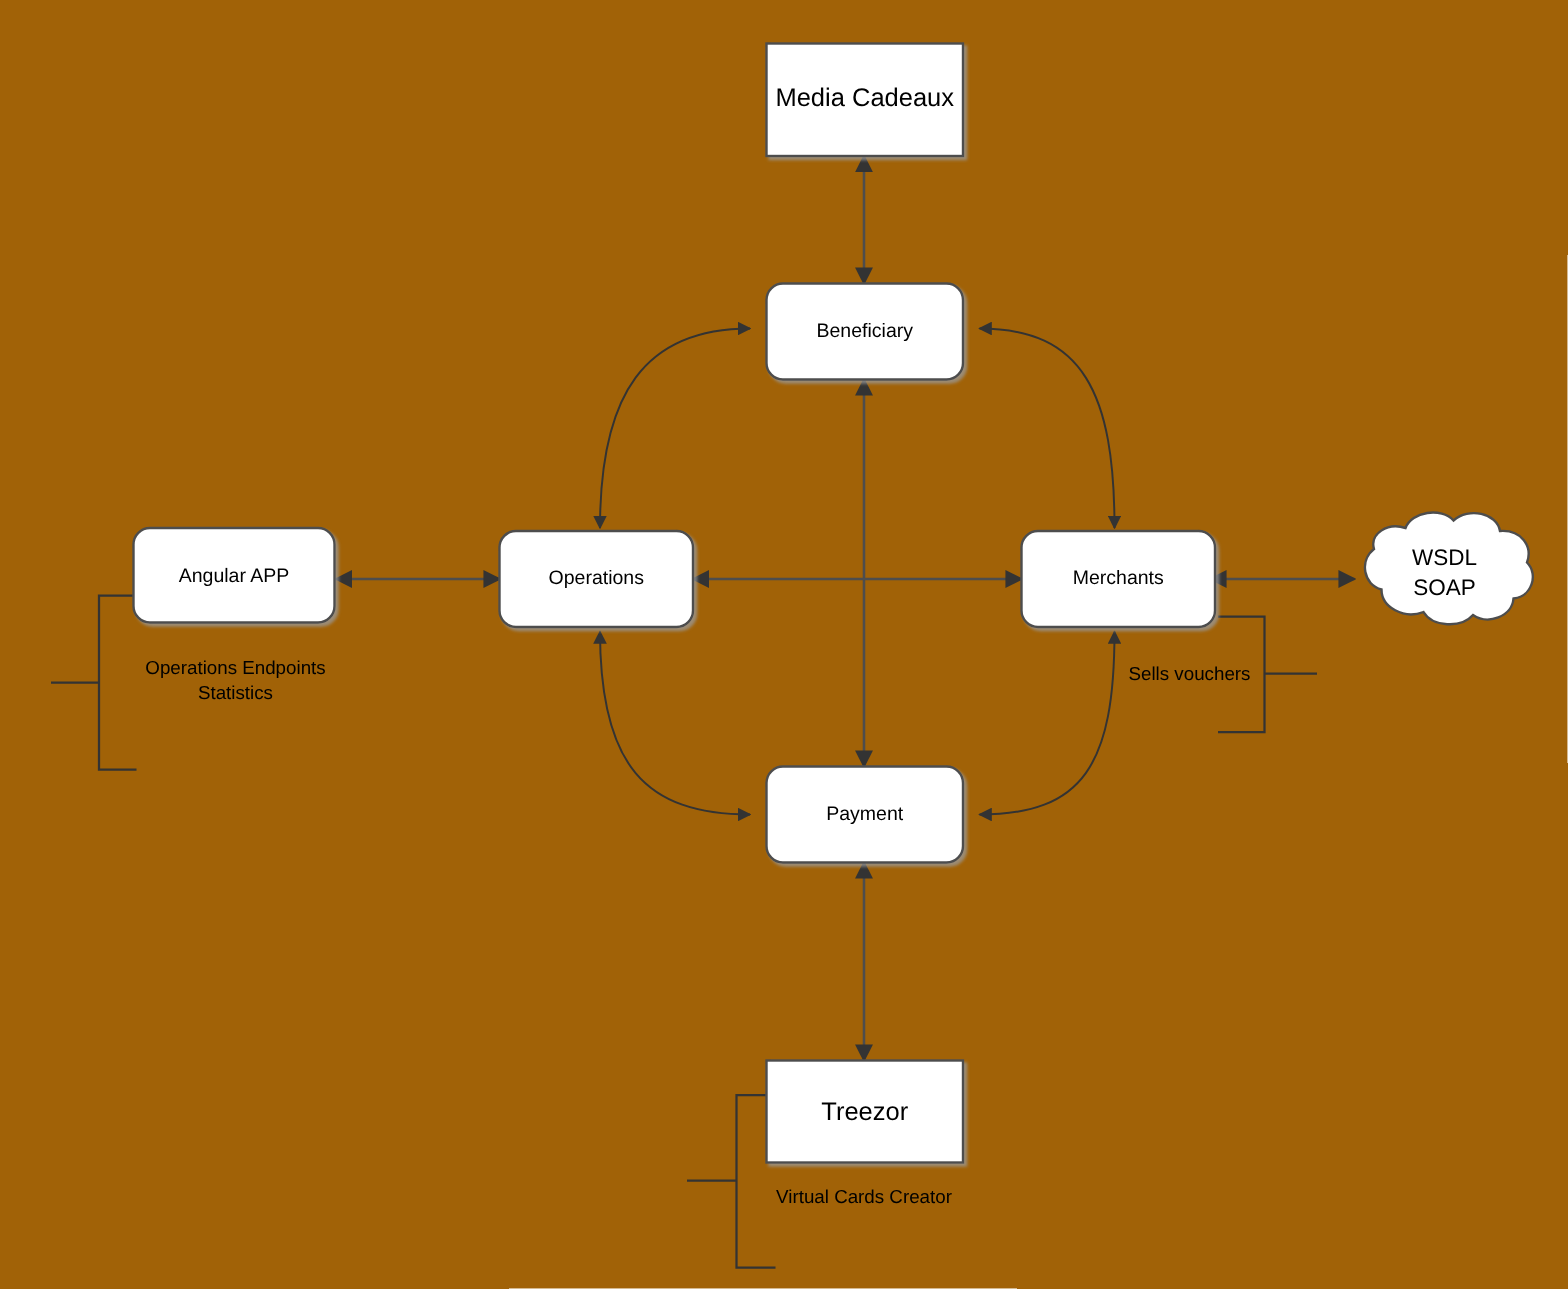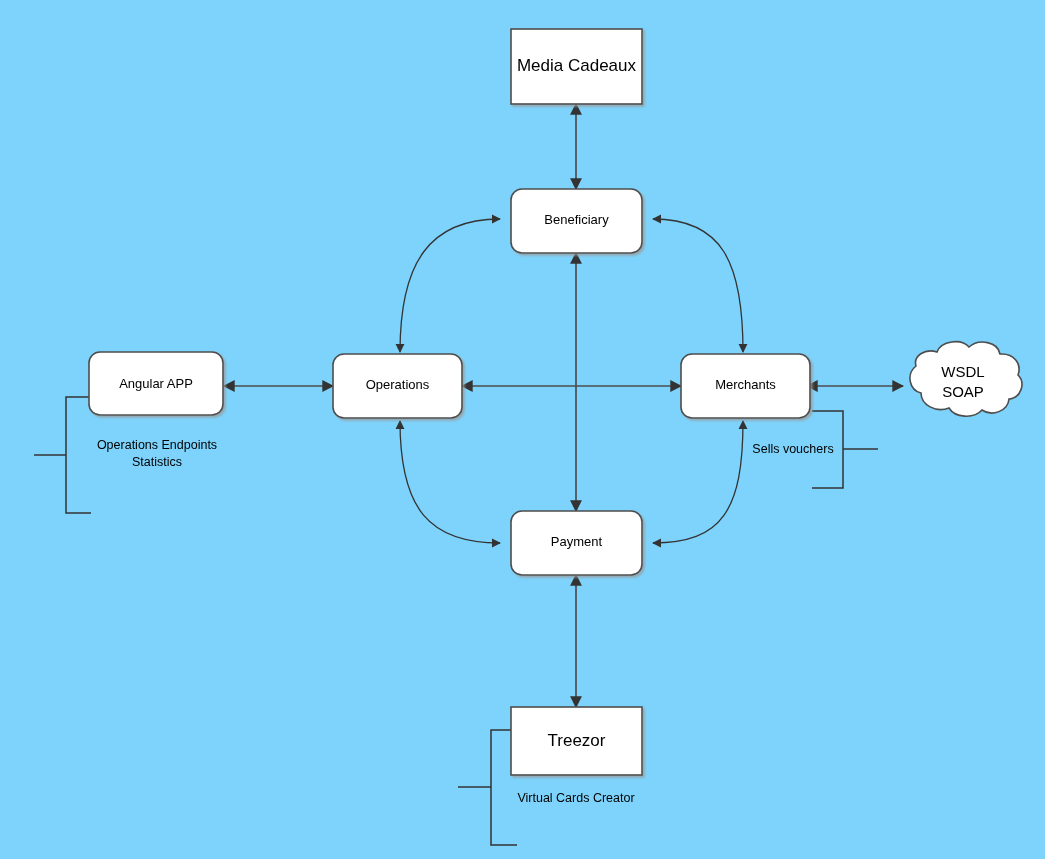--- a/index.html
+++ b/index.html
@@ -10,21 +10,21 @@
   body {
     font-family: "Liberation Sans", sans-serif;
     width: 1045px;
     height: 859px;
     overflow: hidden;
   }
   #diagram-root {
     position: relative;
     width: 1045px;
     height: 859px;
-    background: #7dd3fc;
+    background: #a16207;
   }
   svg.canvas {
     position: absolute;
     top: 0;
     left: 0;
     width: 1045px;
     height: 859px;
     display: block;
   }
   .shape-stroke {

